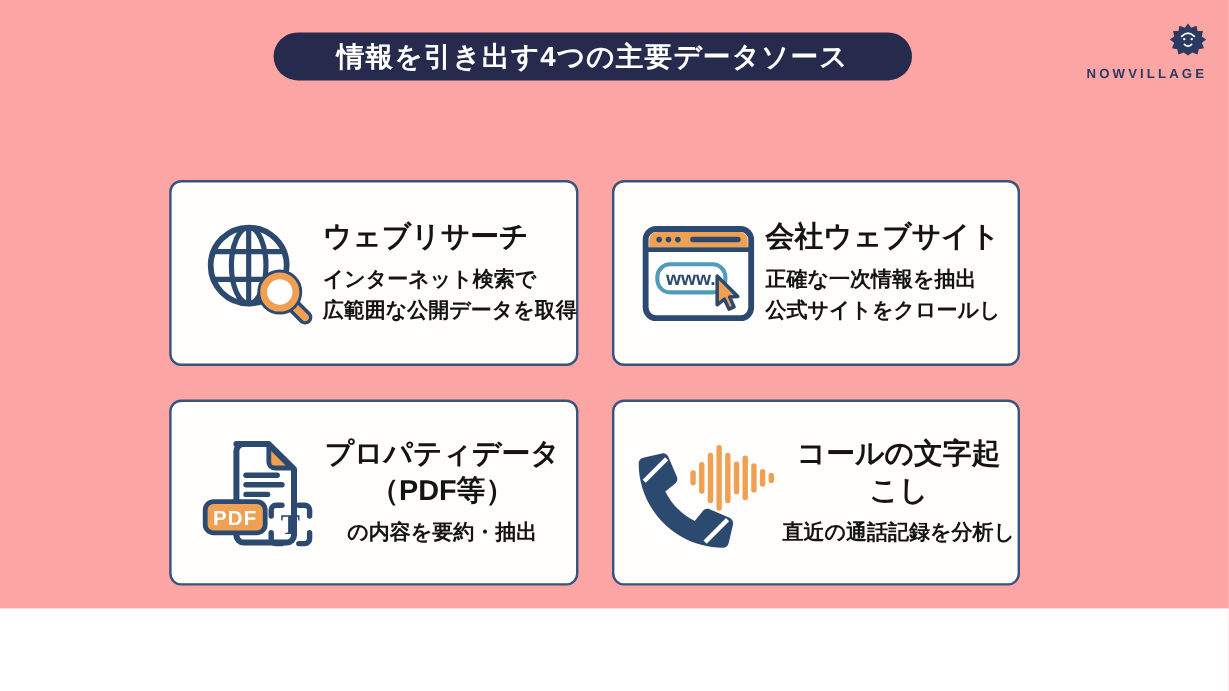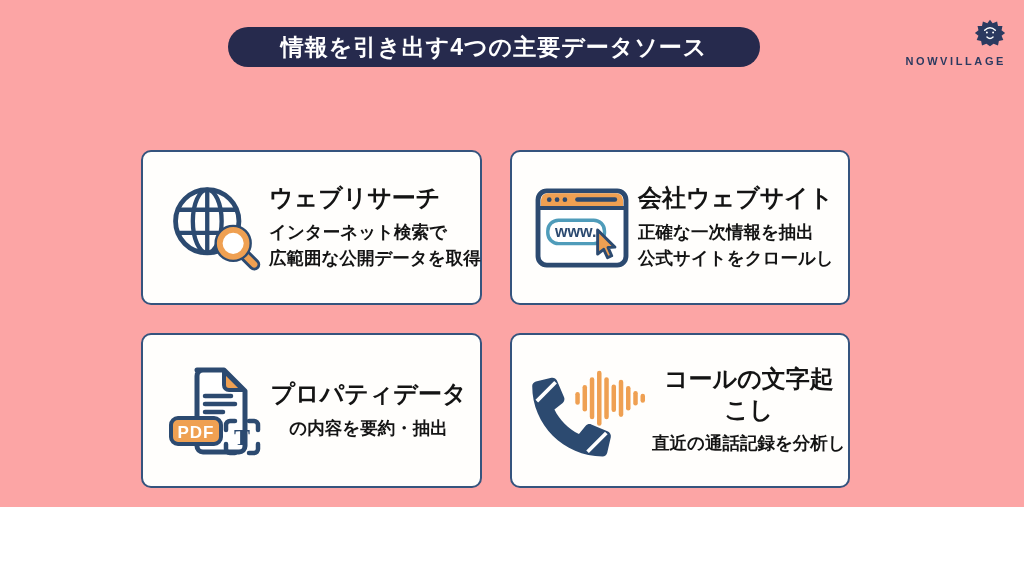--- a/index.html
+++ b/index.html
@@ -133,20 +133,21 @@
           <path d="M63 69 v-5 a4 4 0 0 1 4 -4 h5" fill="none" stroke="#2c4a70" stroke-width="4.5" stroke-linecap="round"></path>
           <path d="M86 60 h5 a4 4 0 0 1 4 4 v5" fill="none" stroke="#2c4a70" stroke-width="4.5" stroke-linecap="round"></path>
           <path d="M95 83 v5 a4 4 0 0 1 -4 4 h-5" fill="none" stroke="#2c4a70" stroke-width="4.5" stroke-linecap="round"></path>
           <path d="M72 92 h-5 a4 4 0 0 1 -4 -4 v-5" fill="none" stroke="#2c4a70" stroke-width="4.5" stroke-linecap="round"></path>
           <text x="79" y="84" text-anchor="middle" font-size="24" font-weight="bold" fill="#2c4a70" font-family="Liberation Serif, DejaVu Serif, serif">T</text>
         </svg>
       </div>
       <div class="text-wrap">
         <div class="title">
           <span>プロパティデータ</span>
+          <span>（PDF等）</span>
         </div>
         <div class="desc">
           <span>の内容を要約・抽出</span>
         </div>
       </div>
     </div>
 
     <div class="card center wide-icon">
       <div class="icon-wrap">
         <svg width="118" height="94" viewBox="0 0 120 96">

